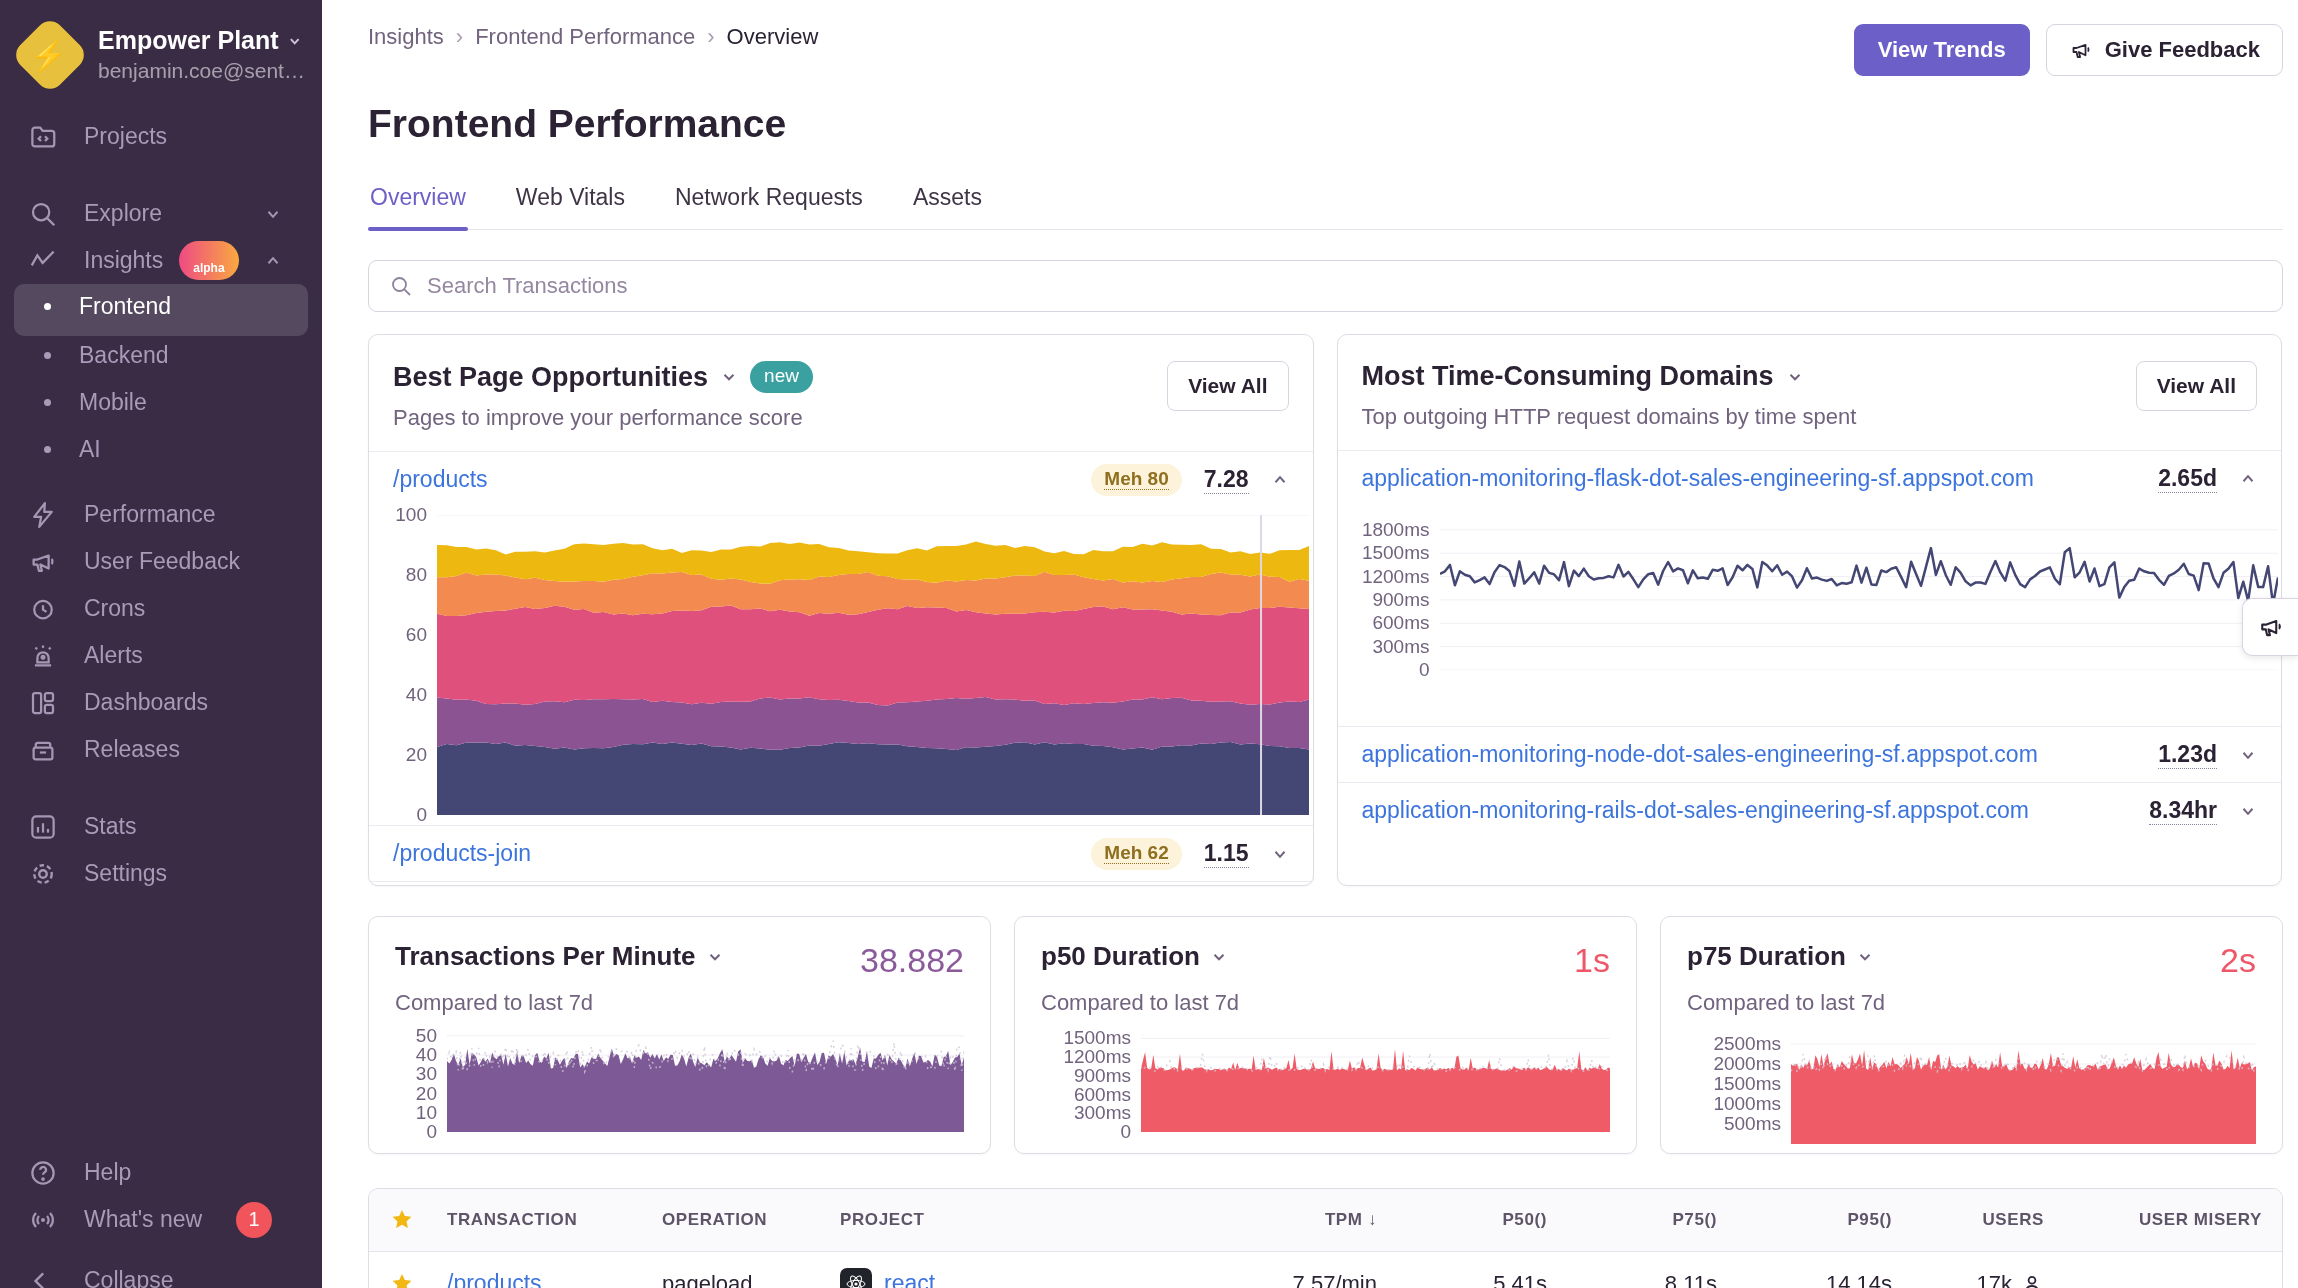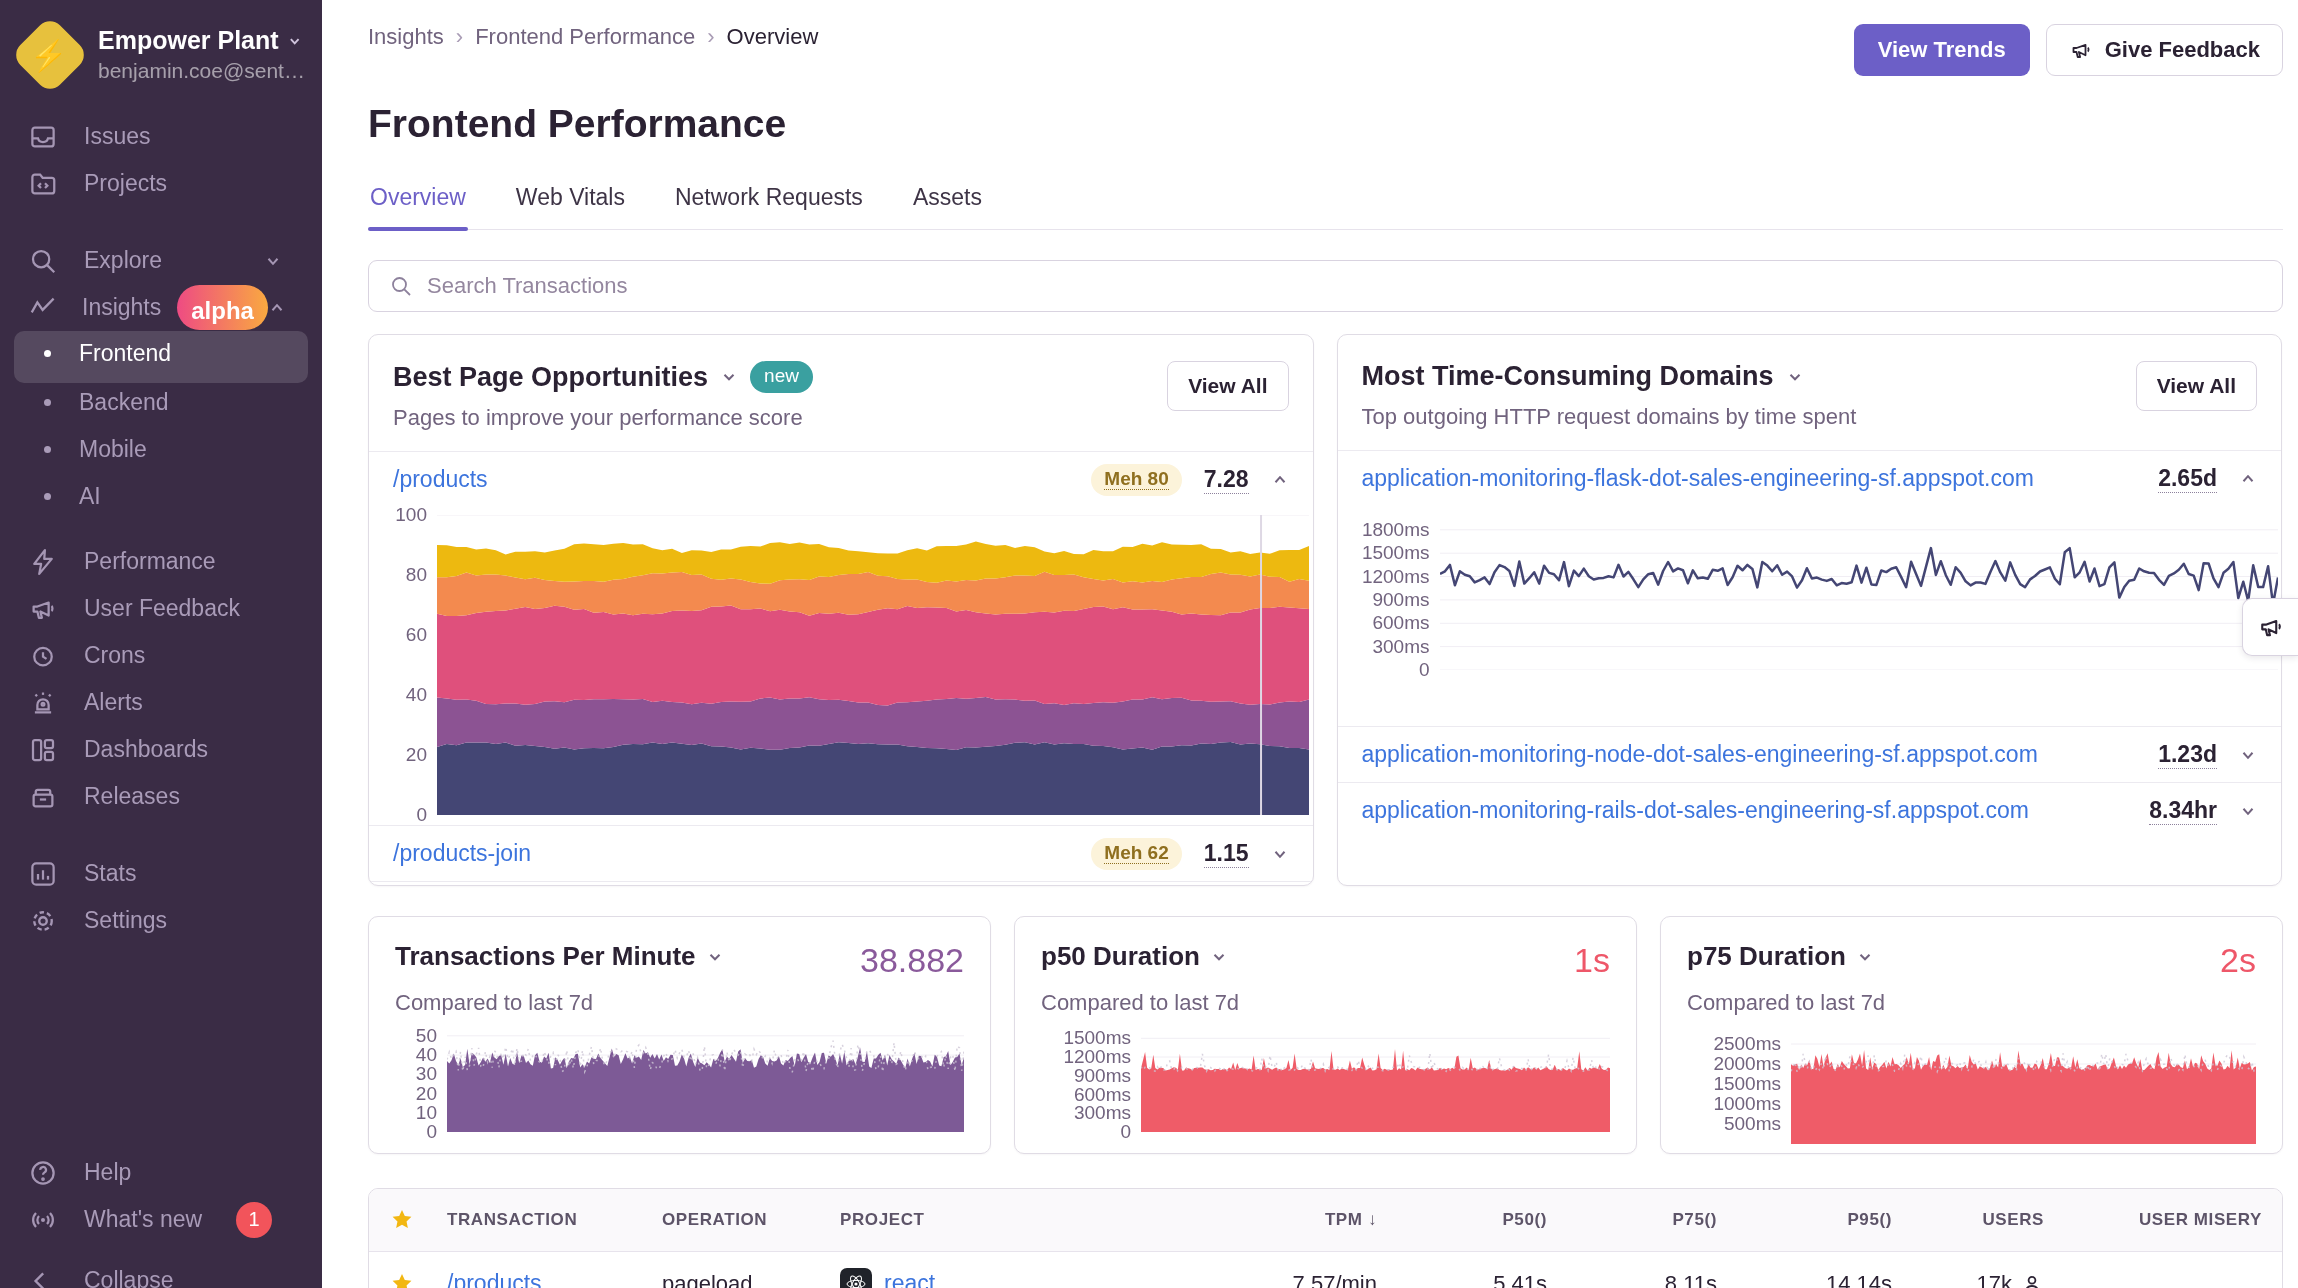--- a/index.html
+++ b/index.html
@@ -11,21 +11,21 @@
   .org { display:flex; align-items:center; gap:20px; padding:26px 20px 30px 22px; }
   .logo { width:56px; height:56px; background:#e7c13d; border-radius:14px; transform:rotate(45deg); display:flex; align-items:center; justify-content:center; flex:0 0 56px; }
   .logo span { transform:rotate(-45deg); font-size:30px; color:#4a3b16; }
   .org-text { min-width:0; }
   .org-name { color:#fff; font-weight:bold; font-size:25px; white-space:nowrap; display:flex; align-items:center; gap:8px; }
   .org-email { color:rgba(255,255,255,.55); font-size:21px; margin-top:4px; white-space:nowrap; }
   .nav-item { display:flex; align-items:center; height:47px; padding:0 40px 0 28px; font-size:23px; color:#a99bb8; cursor:pointer; }
   .nav-item .nicon { width:32px; display:flex; justify-content:flex-start; align-items:center; margin-right:24px; color:#a596b4; }
   .nav-gap { height:30px; }
   .nav-gap-sm { height:14px; }
-  .badge-alpha { margin-left:16px; background:linear-gradient(90deg,#ee4b83,#f9a940); color:#fff; font-size:24px; font-weight:bold; padding:12px 14px 5px; border-radius:999px; }
+  .badge-alpha { margin-left:16px; background:linear-gradient(90deg,#ee4b83,#f9a940); color:#fff; font-size:12px; font-weight:bold; padding:20px 14px 5px; border-radius:999px; }
   .chev-right { margin-left:auto; color:#a596b4; }
   .sub-item { display:flex; align-items:center; height:47px; margin:0 14px; padding:0 26px 8px 14px; font-size:23px; border-radius:10px; color:#a99bb8; cursor:pointer; }
   .sub-item .dot { width:7px; height:7px; border-radius:50%; background:currentColor; margin:0 28px 0 16px; flex:0 0 7px; }
   .sub-item.active { background:rgba(255,255,255,.14); color:#fff; height:52px; }
   .sidebar-footer { position:absolute; left:0; right:0; bottom:-16px; }
   .badge-count { margin-left:auto; margin-right:10px; width:36px; height:36px; border-radius:50%; background:#f2545b; color:#fff; font-size:20px; display:flex; align-items:center; justify-content:center; }
 
   
   .main { flex:1; position:relative; padding:0 15px 0 46px; }
   .topbar { display:flex; justify-content:space-between; align-items:flex-start; padding-top:24px; }
@@ -119,29 +119,20 @@
               <polyline points="4,6 8,10.5 12,6" fill="none" stroke="#cfc3dc" stroke-width="2"></polyline>
             </svg>
         </div>
         <div class="org-email">benjamin.coe@sent…</div>
       </div>
     </div>
 
     <div class="nav-item">
       <span class="nicon">
           <svg class="icon" width="30" height="30" viewBox="0 0 24 24" fill="none" stroke="#a596b4" stroke-width="1.8">
-            <rect x="3.5" y="4.5" width="17" height="15" rx="2"></rect>
-            <path d="M3.5 13h4.5c.4 1.8 2 3 4 3s3.6-1.2 4-3h4.5"></path>
-          </svg>
-        </span>
-      <span>Issues</span>
-    </div>
-    <div class="nav-item">
-      <span class="nicon">
-          <svg class="icon" width="30" height="30" viewBox="0 0 24 24" fill="none" stroke="#a596b4" stroke-width="1.8">
             <path d="M3.5 6.5a2 2 0 0 1 2-2h4.2l2 2.5h7.3a2 2 0 0 1 2 2v8.5a2 2 0 0 1-2 2H5.5a2 2 0 0 1-2-2z"></path>
             <path d="M10.4 11.4 8.5 13.3l1.9 1.9"></path>
             <path d="M13.6 11.4l1.9 1.9-1.9 1.9"></path>
           </svg>
         </span>
       <span>Projects</span>
     </div>
 
     <div class="nav-gap"></div>
 

